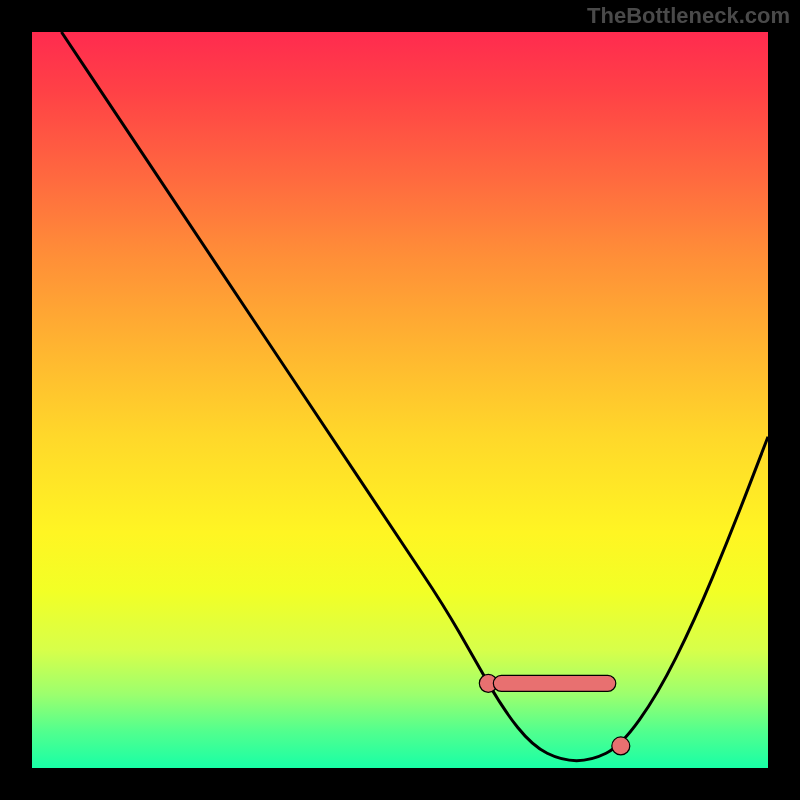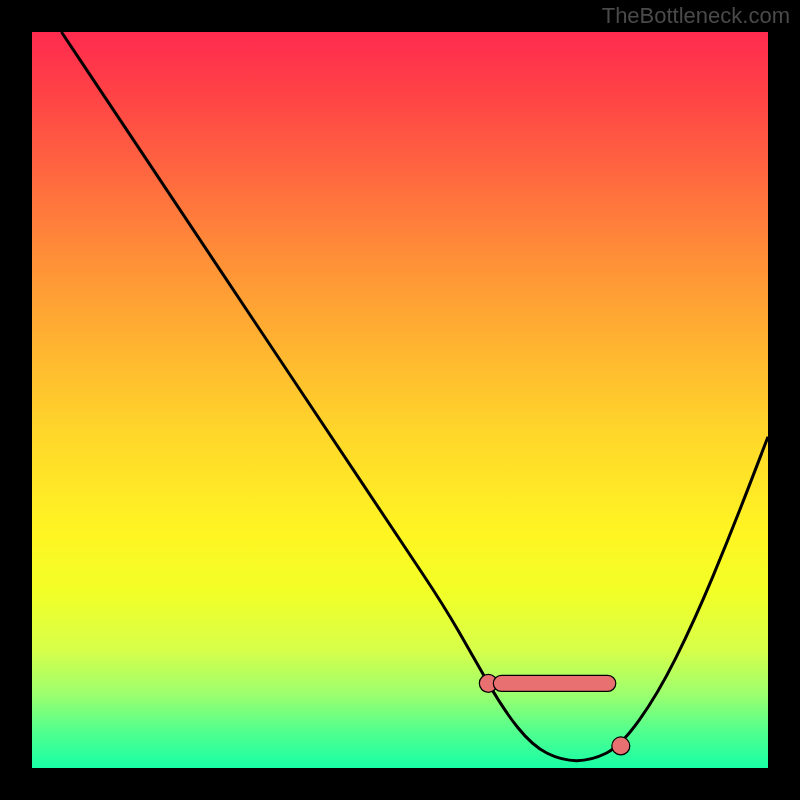--- a/index.html
+++ b/index.html
@@ -10,21 +10,21 @@
     position: relative;
     overflow: hidden;
     font-family: Arial, Helvetica, sans-serif;
   }
   .watermark {
     position: absolute;
     top: 3px;
     right: 10px;
     color: #4a4a4a;
     font-size: 22px;
-    font-weight: 400;
+    font-weight: 700;
     z-index: 10;
   }
   .plot-area {
     position: absolute;
     left: 32px;
     top: 32px;
     width: 736px;
     height: 736px;
     background: linear-gradient(to bottom,
       #ff2b4f 0%,

